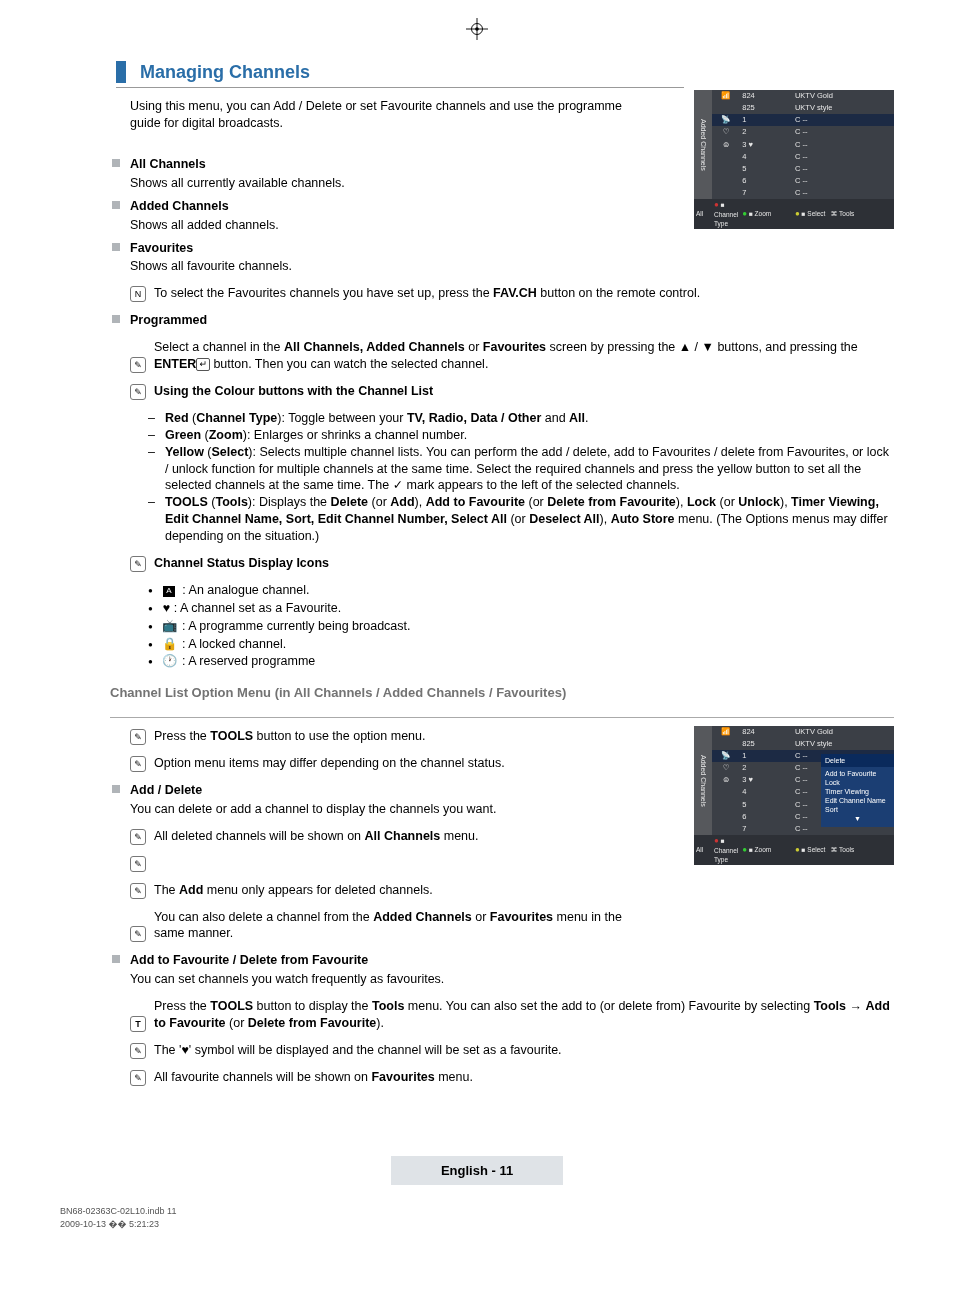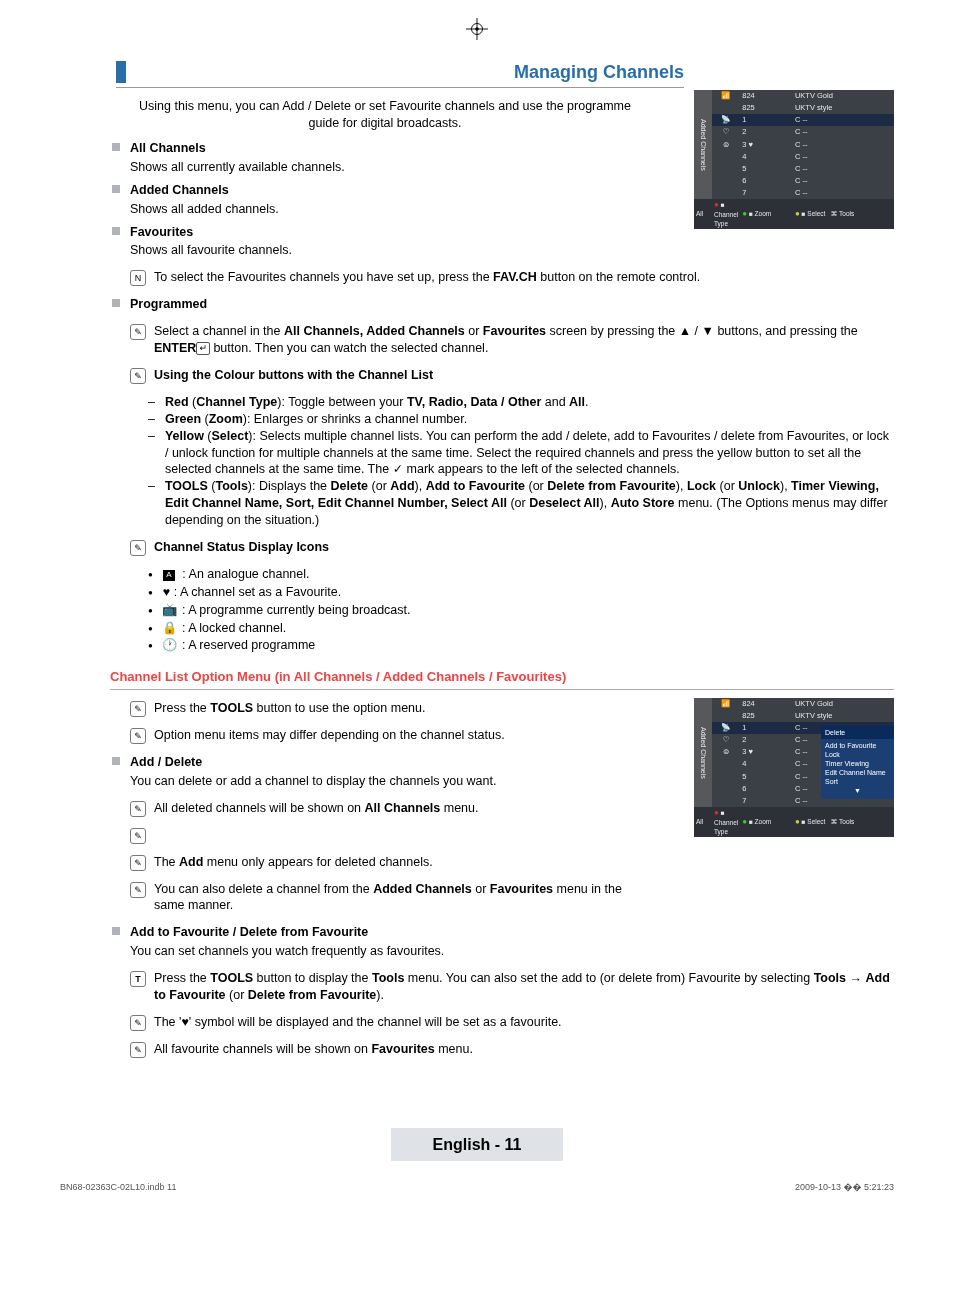--- a/index.html
+++ b/index.html
@@ -15,35 +15,34 @@
     position:absolute;
     width:22px; height:22px;
   }
   .reg-mark svg { width:100%; height:100%; }
   .page-title-row {
     display:flex; align-items:center;
     border-bottom:1px solid #999;
     margin-bottom:10px;
     padding-bottom:3px;
     margin-left:56px;
-    justify-content:space-between;
   }
   .title-bar {
     width:10px; height:22px; background:#2a6ea8; margin-right:14px;
   }
   .page-title {
     font-size:18px; font-weight:bold; color:#2a6ea8;
   }
   .body-indent { margin-left:70px; }
-  .intro { margin-bottom:8px; width:510px;text-align:center;}
+  .intro { margin-bottom:24px; width:510px;}
   .sq-row { display:flex; margin:4px 0 2px 0; }
   .sq-bullet { width:8px; height:8px; background:#b0b4b8; margin-top:3px; margin-right:10px; margin-left:-18px;}
   .sq-title { font-weight:bold; }
   .sub-p { margin:2px 0 6px 0; }
-  .note-row { display:flex; margin:10px 0; }
+  .note-row { display:flex; margin:10px 0;align-items:flex-end; }
   .note-icon {
     width:14px; min-width:14px; height:14px; border:1px solid #777; border-radius:3px;
     font-size:9px; display:flex; align-items:center; justify-content:center;
     margin-right:8px; margin-top:1px; font-family:Arial;
   }
   .note-icon.n::after{content:"N";}
   .note-icon.z::after{content:"✎";}
   .note-icon.t::after{content:"T"; font-weight:bold;}
   .enter-btn {
     display:inline-block; border:1px solid #555; border-radius:2px;
@@ -55,22 +54,22 @@
   .dash-list li::before { content:"–"; margin-right:10px;}
   .bullet-list { margin:2px 0 6px 18px; padding:0; list-style:none;}
   .bullet-list li { display:flex; margin:1px 0;text-align:center;}
   .bullet-list li::before { content:"●"; font-size:8px; margin-right:10px; margin-top:4px;}
   .icon-box {
     display:inline-flex; width:12px; height:11px; background:#000; color:#fff;
     font-size:8px; align-items:center; justify-content:center; margin-right:4px;
     vertical-align:1px;
   }
   .blue-h3 {
-    color:#ef4444; font-weight:bold; font-size:13px;
-    border-bottom:1px solid #aaa; padding-bottom:3px;
+    color:#737373; font-weight:bold; font-size:13px;
+    border-bottom:1px solid #aaa; padding-bottom:15px;
     margin:14px 0 8px 50px;
   }
   .float-fig {
     float:right; width:200px; margin-left:10px;
   }
   .osd {
     background:#3b3f46; color:#e6e6e6; font-size:7.5px; width:200px;
     border-collapse:collapse;
   }
   .osd td { padding:1px 2px; }
@@ -85,23 +84,23 @@
   .tools-pop {
     position:relative;
   }
   .tools-menu {
     position:absolute; right:0; top:28px; background:#1b3e73; color:#fff;
     font-size:7px; padding:3px 4px; width:65px; line-height:1.3;
   }
   .tools-menu div:first-child { background:#0a2a5c; margin:-3px -4px 2px -4px; padding:2px 4px;}
   .page-footer-box {
     background:#dfe3e7; width:160px; margin:60px auto 0 auto;
-    text-align:center; font-weight:bold; padding:6px; font-size:16px;
-  }
-  .tiny-footer { display:flex; justify-content:space-between; font-size:9px; color:#555; margin-top:20px;}
+    text-align:center; font-weight:bold; padding:6px; font-size:13px;
+  }
+  .tiny-footer { display:flex; justify-content:space-between; font-size:9px; color:#555; margin-top:20px;flex-direction:column;}
   b{font-weight:bold;}
 </style>
 </head>
 <body>
 
 <div class="reg-mark" style="left:50%; top:18px; transform:translateX(-50%)">
 <svg viewBox="0 0 24 24">
       <circle cx="12" cy="12" r="6" fill="none" stroke="#000"></circle>
       <circle cx="12" cy="12" r="2" fill="#000"></circle>
       <line x1="12" y1="0" x2="12" y2="24" stroke="#000"></line>

